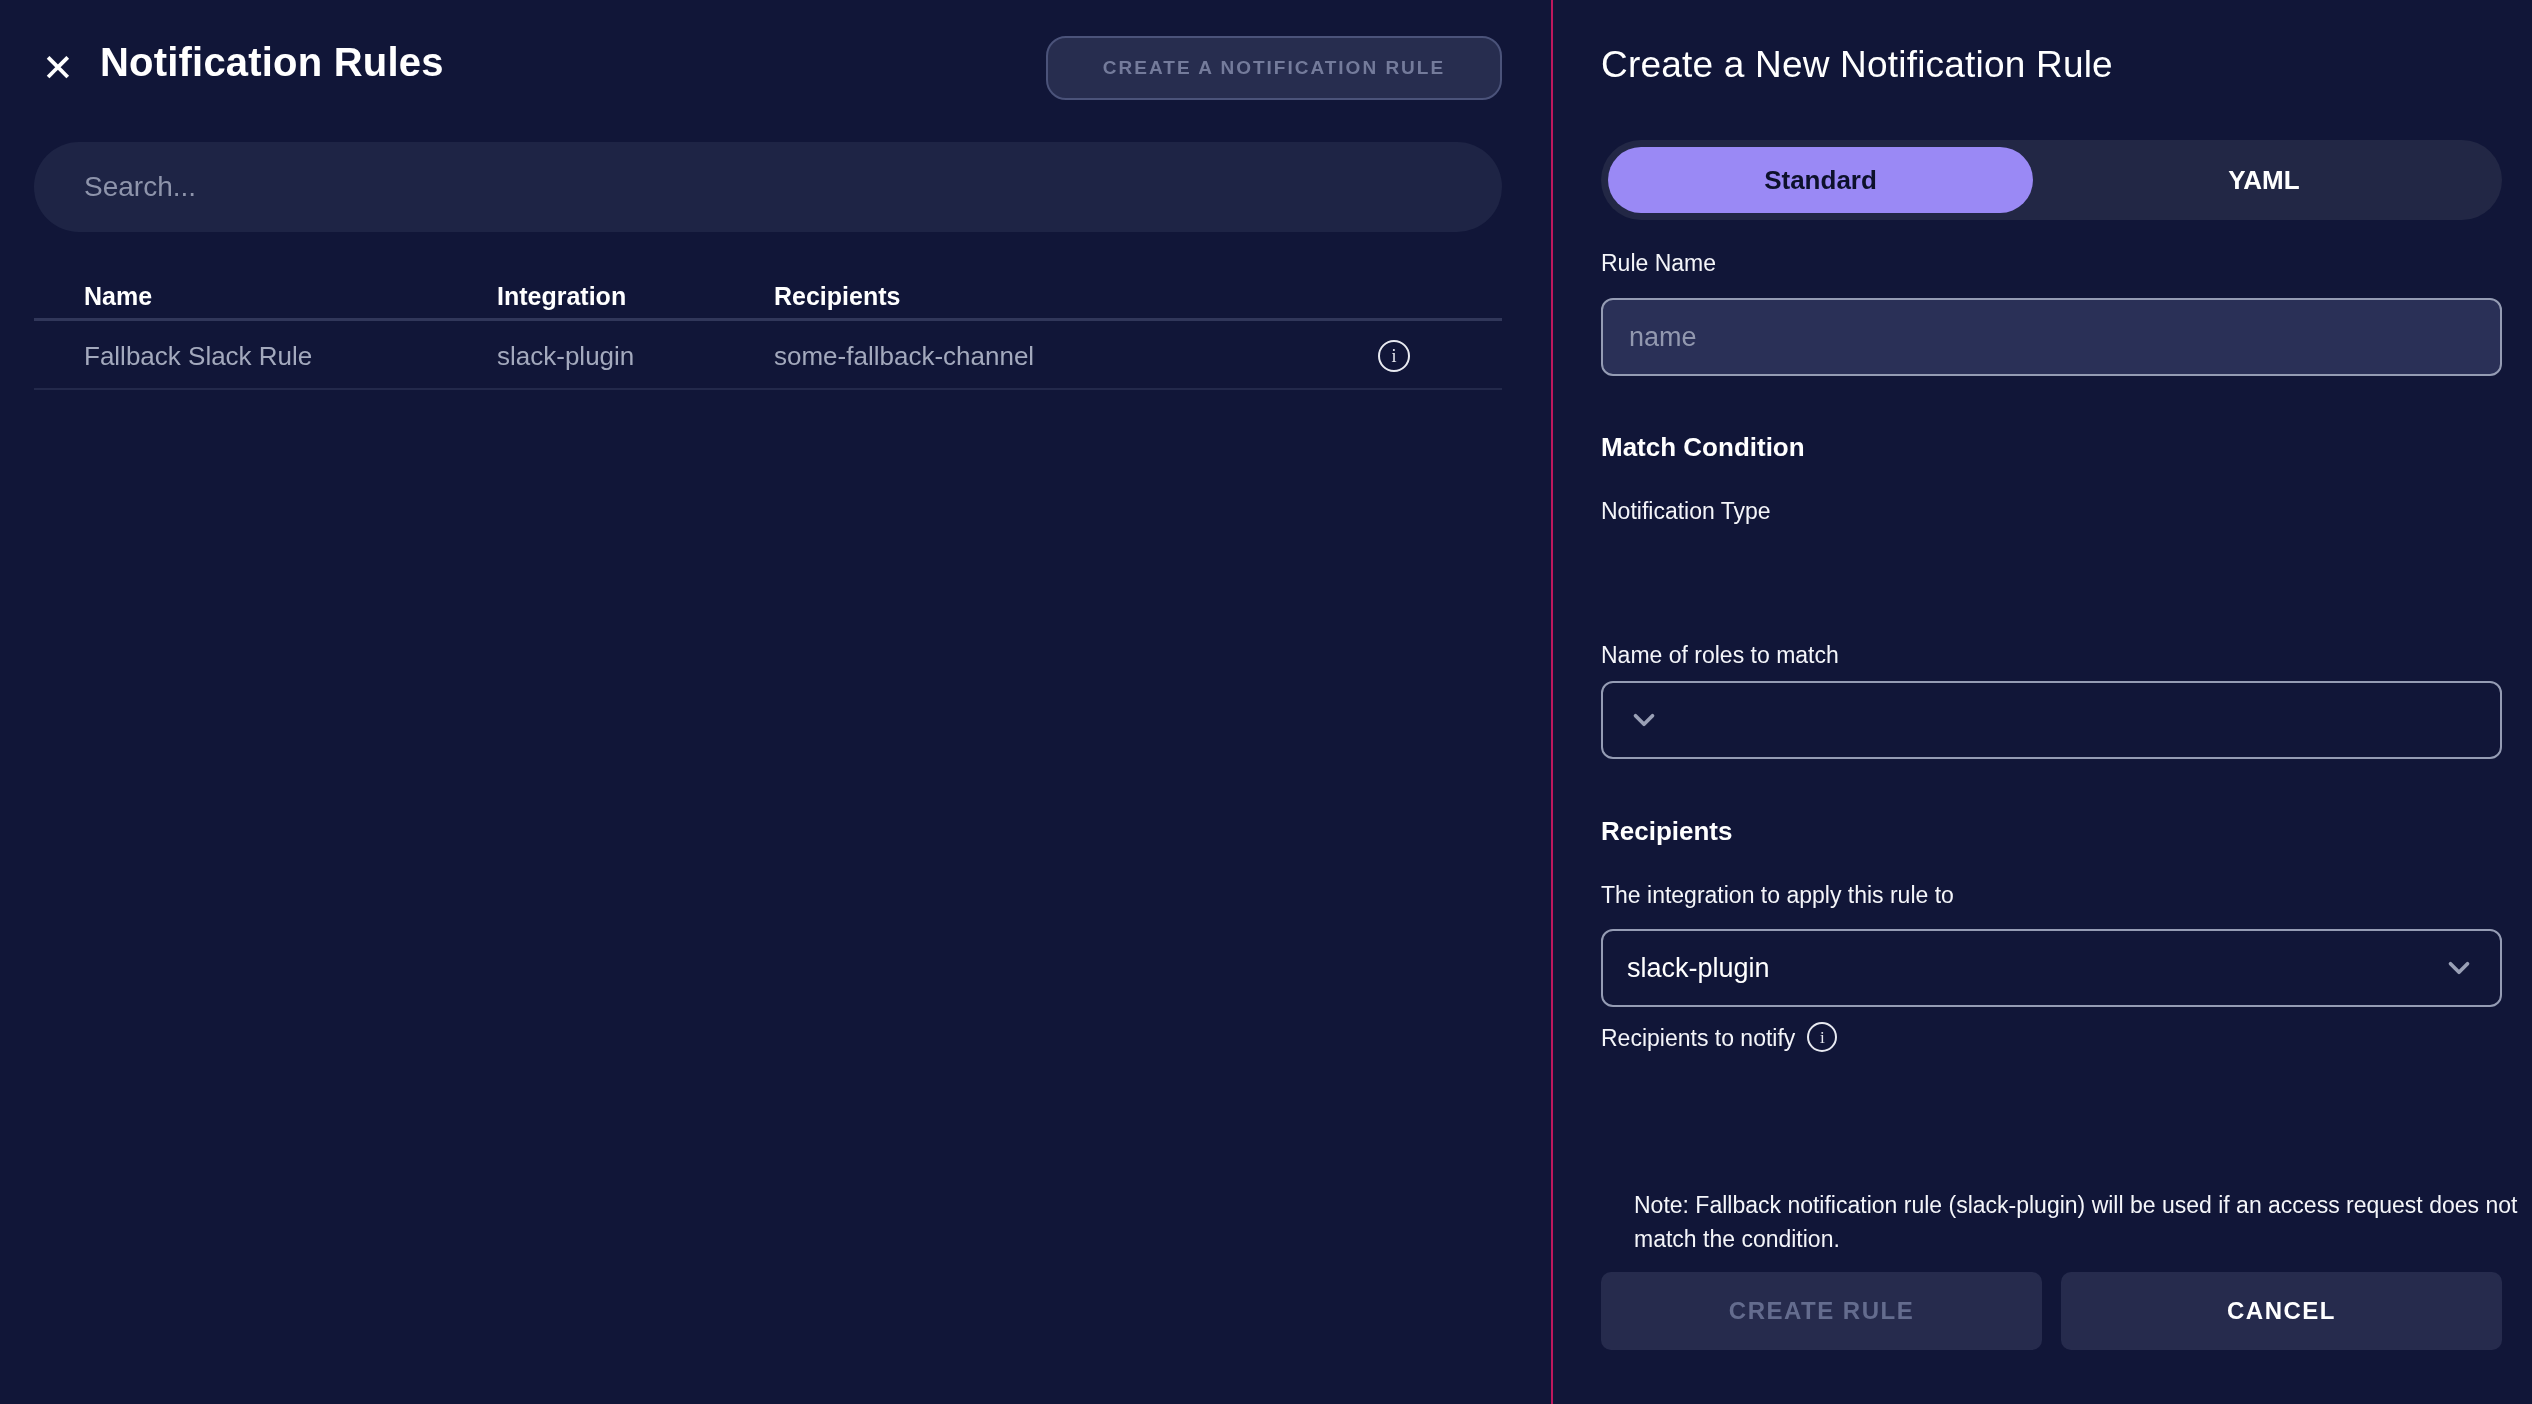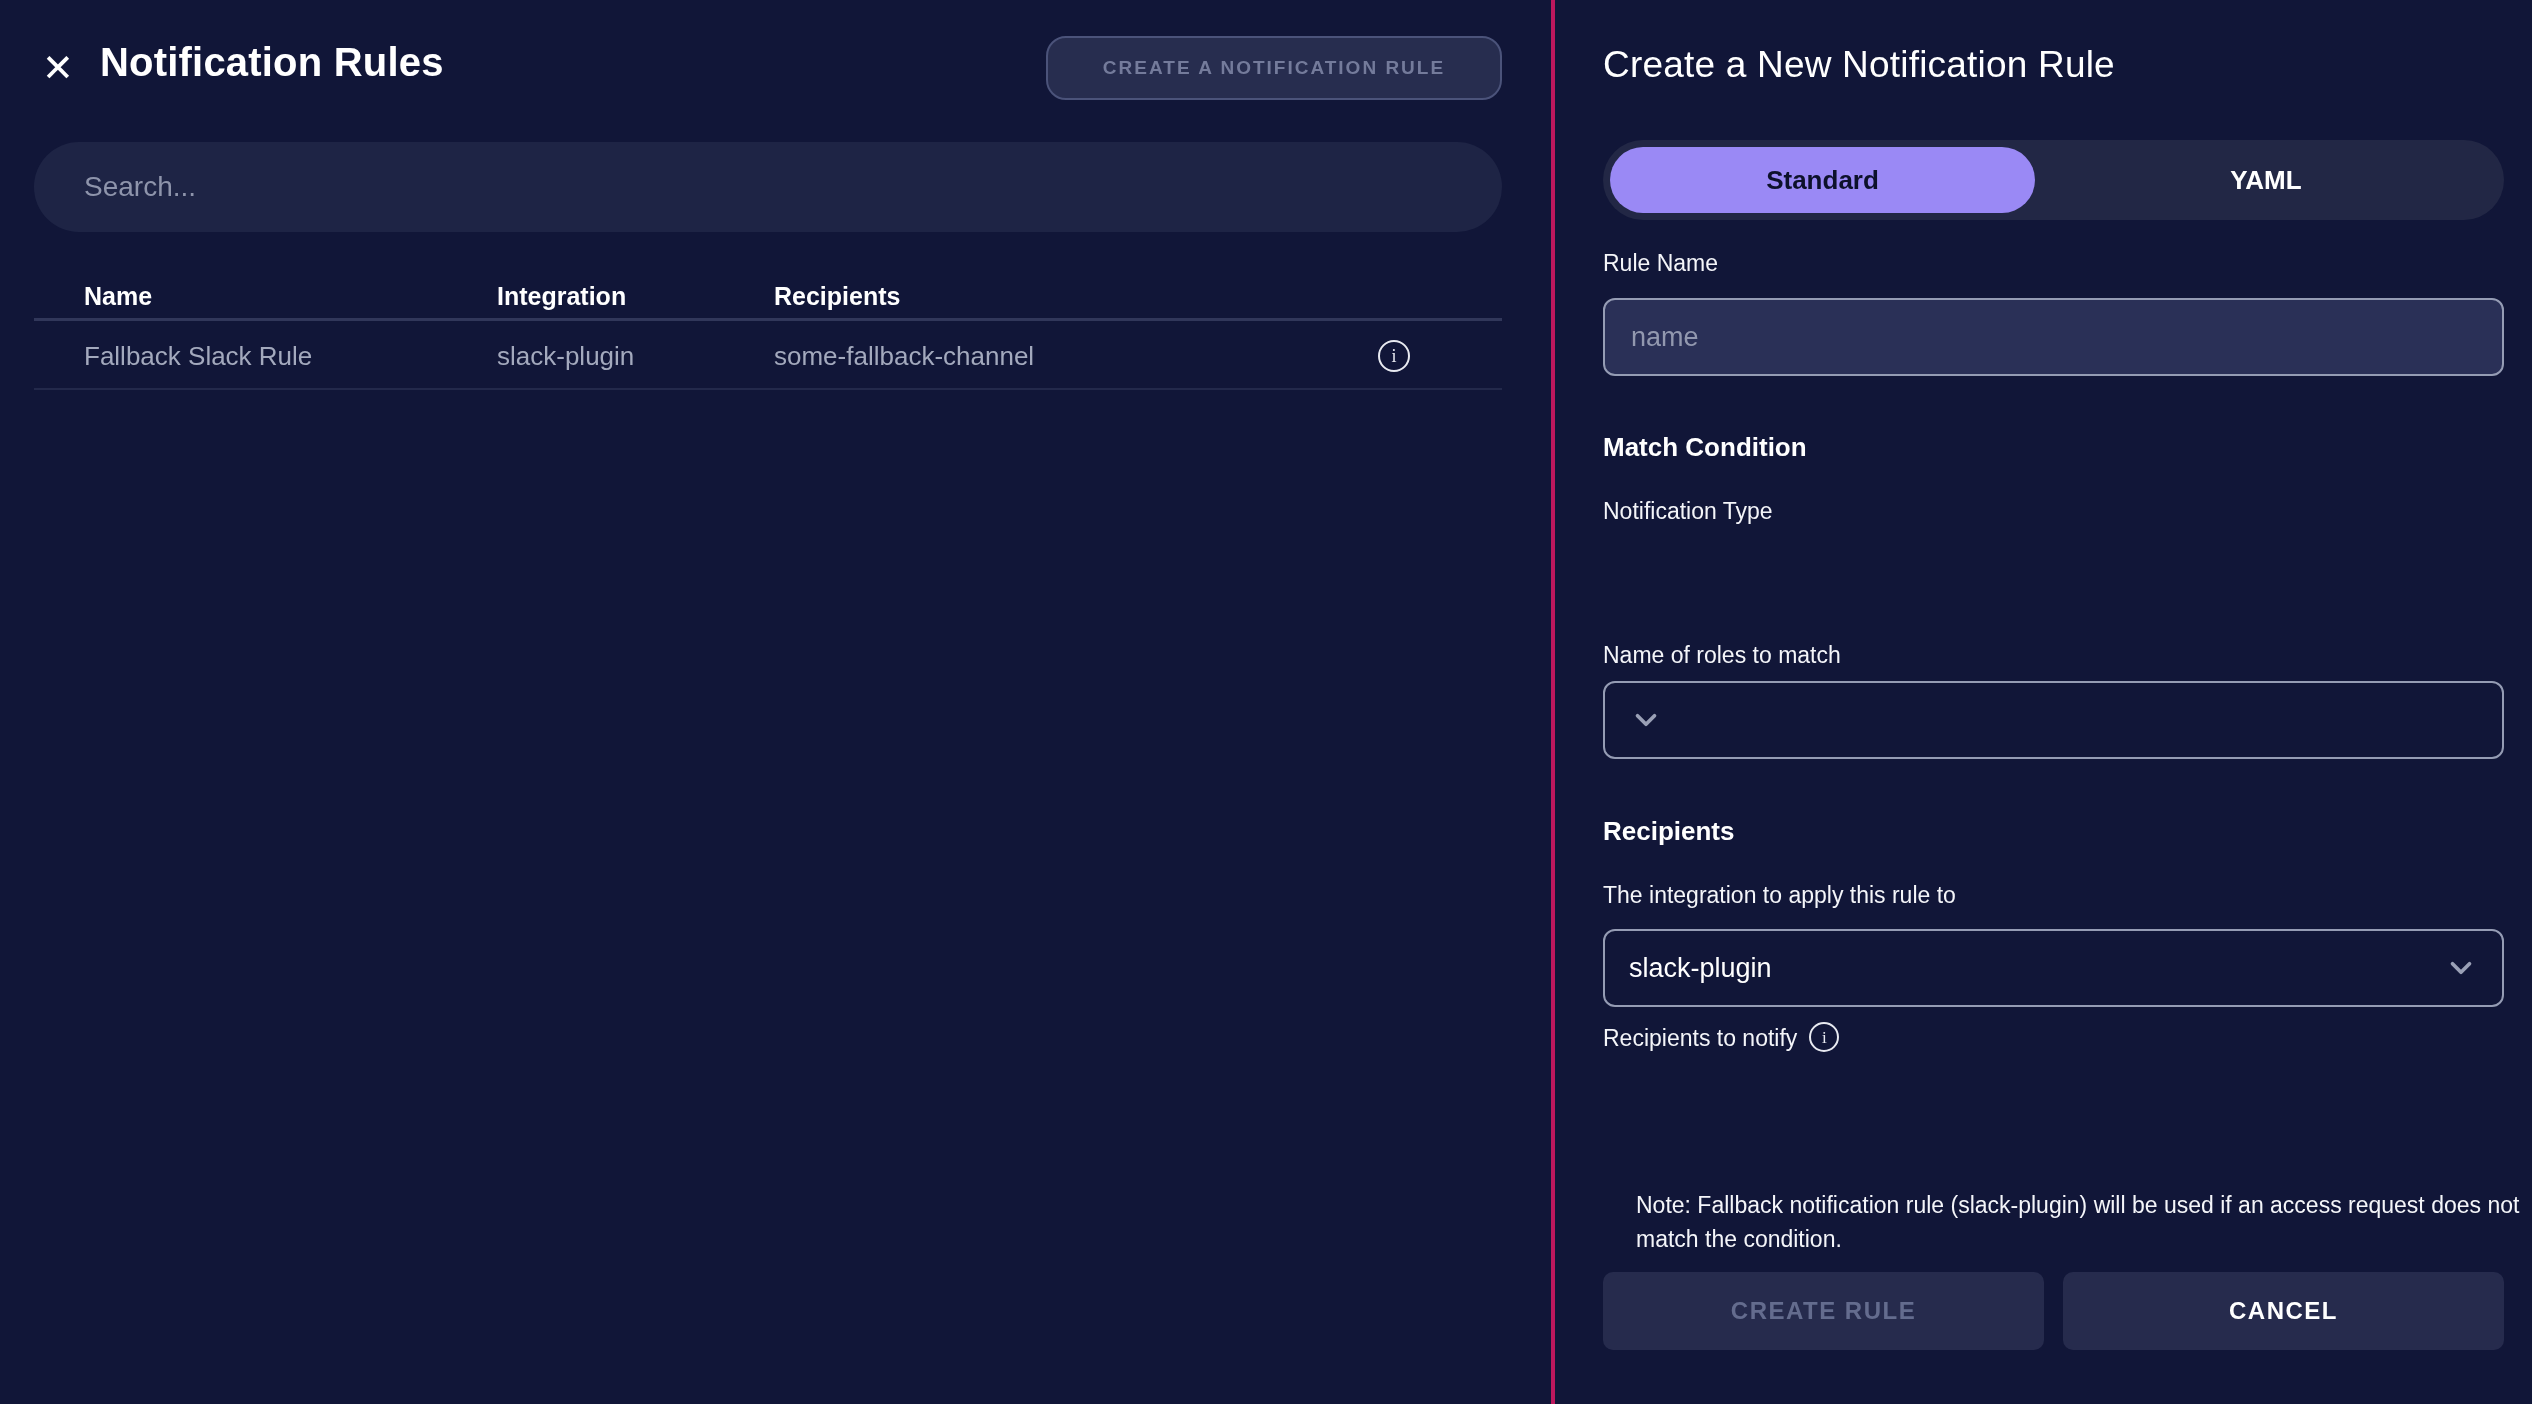--- a/index.html
+++ b/index.html
@@ -85,21 +85,21 @@
   }
   .row-info-icon {
     position: absolute; left: 1378px; top: 340px;
     cursor: pointer;
   }
 
   
   .right-panel {
     position: absolute; left: 1551px; top: 0;
     width: 832px; height: 1404px;
-    border-left: 4px solid #be185d;
+    border-left: 2px solid #be185d;
   }
   .rp-inner { position: absolute; left: 48px; top: 0; width: 901px; height: 1404px; }
 
   .right-title {
     position: absolute; left: 0; top: 44px;
     font-size: 37px; font-weight: 500; letter-spacing: 0.2px;
   }
 
   .toggle-group {
     position: absolute; left: 0; top: 140px;

